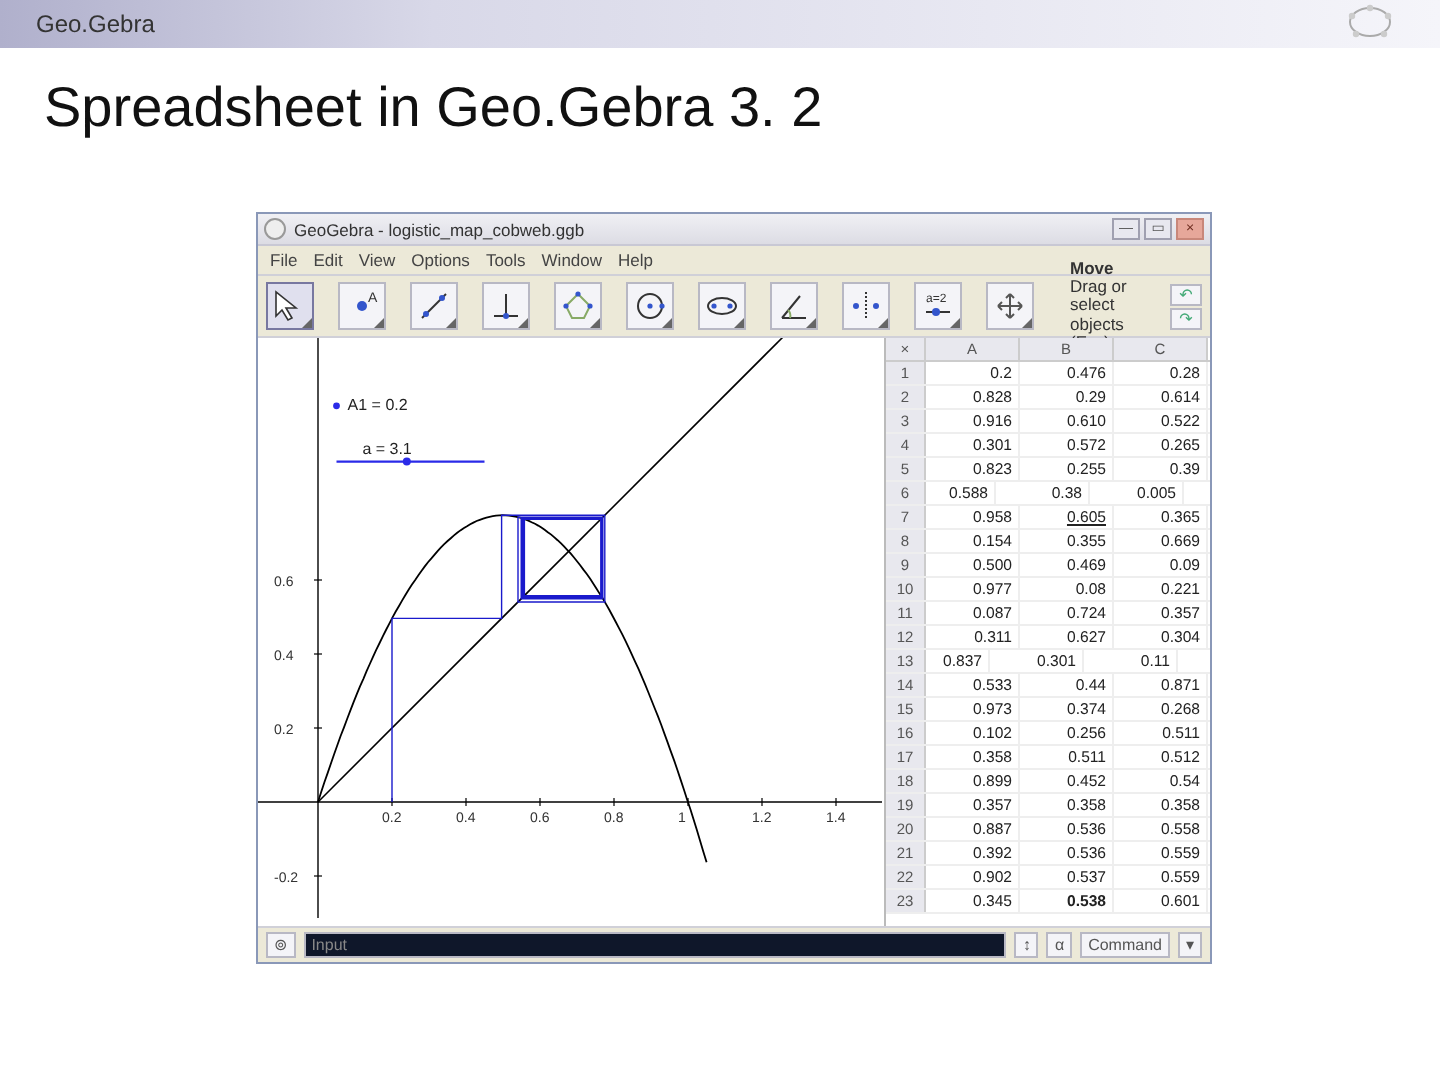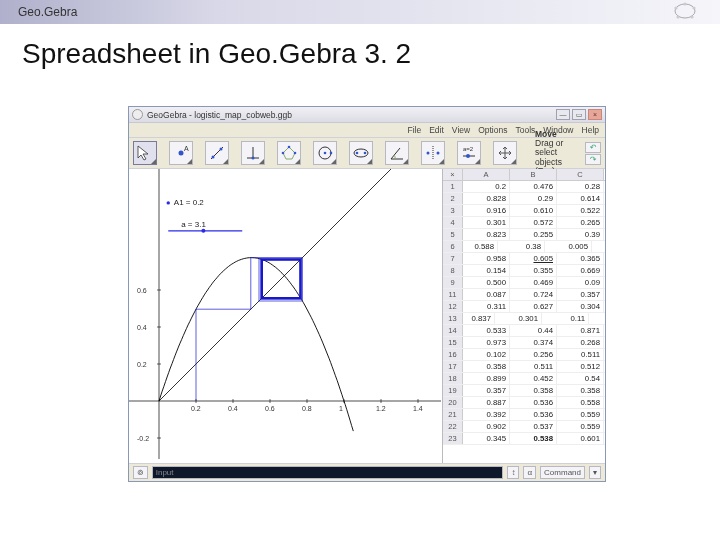--- a/index.html
+++ b/index.html
@@ -67,21 +67,20 @@
   .win-btn.close { background: #e6a79a; border-color: #c8877a; color: #6b2a1e; }
   .menubar {
     height: 14px;
     background: #ece9d8;
     display: flex;
     gap: 8px;
     padding: 0 6px;
     font-size: 8.5px;
     align-items: center;
     color: #444;
-    justify-content: flex-end;
   }
   .toolbar-row {
     height: 32px;
     background: #ece9d8;
     border-top: 1px solid #d0d0d8;
     border-bottom: 1px solid #d0d0d8;
     display: flex;
     align-items: center;
     padding: 0 4px;
     gap: 12px;
@@ -416,20 +415,26 @@
             <div class="ss-cell" style="width: 47px;">0.355</div>
             <div class="ss-cell" style="width: 47px;">0.669</div>
           </div>
           <div class="ss-row">
             <div class="ss-rowhead">9</div>
             <div class="ss-cell" style="width: 47px;">0.500</div>
             <div class="ss-cell" style="width: 47px;">0.469</div>
             <div class="ss-cell" style="width: 47px;">0.09</div>
           </div>
           <div class="ss-row">
+            <div class="ss-rowhead">10</div>
+            <div class="ss-cell" style="width: 47px;">0.977</div>
+            <div class="ss-cell" style="width: 47px;">0.08</div>
+            <div class="ss-cell" style="width: 47px;">0.221</div>
+          </div>
+          <div class="ss-row">
             <div class="ss-rowhead">11</div>
             <div class="ss-cell" style="width: 47px;">0.087</div>
             <div class="ss-cell" style="width: 47px;">0.724</div>
             <div class="ss-cell" style="width: 47px;">0.357</div>
           </div>
           <div class="ss-row">
             <div class="ss-rowhead">12</div>
             <div class="ss-cell" style="width: 47px;">0.311</div>
             <div class="ss-cell" style="width: 47px;">0.627</div>
             <div class="ss-cell" style="width: 47px;">0.304</div>

